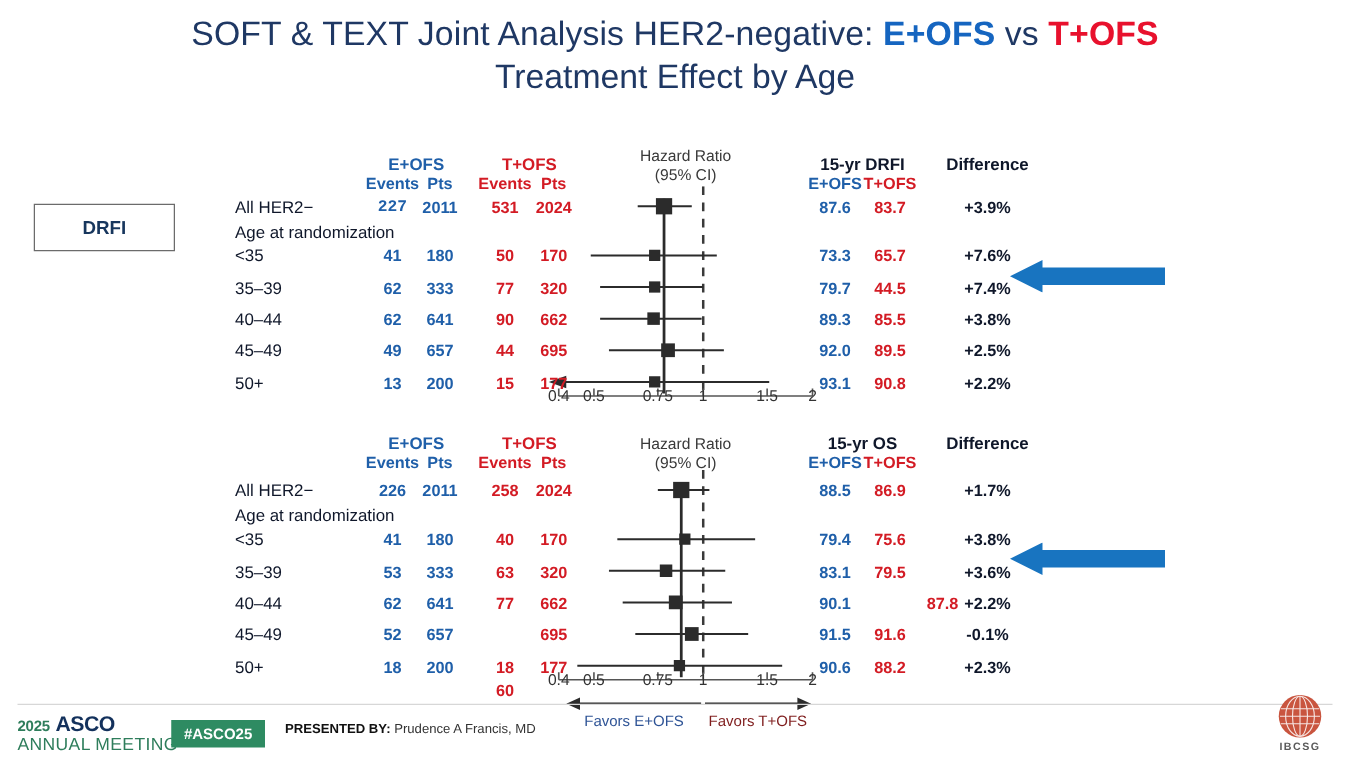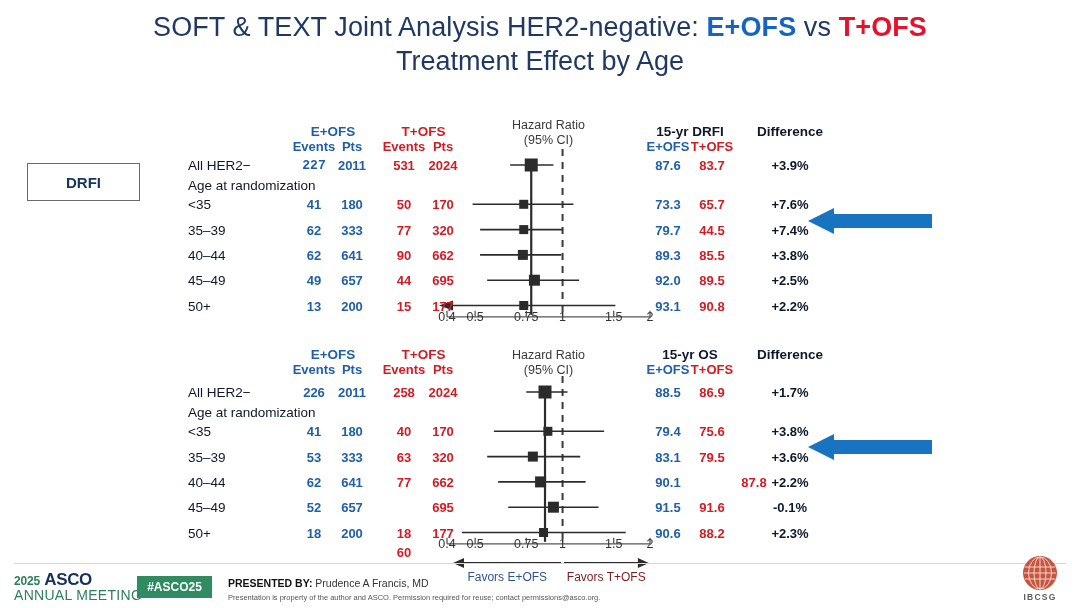--- a/index.html
+++ b/index.html
@@ -302,21 +302,20 @@
     </div>
     <div class="asco-sub">ANNUAL MEETING</div>
   </div>
 
   <div class="hashtag">#ASCO25</div>
 
   <div class="pres-line">
     <b>PRESENTED BY:</b>
     <span>Prudence A Francis, MD</span>
   </div>
-  <div class="perm-line">Presentation is property of the author and ASCO. Permission required for reuse; contact permissions@asco.org.</div>
 
   <div class="ibcsg">
     <div class="ibcsg-globe">
       <svg width="34" height="34" viewBox="0 0 34 34" aria-hidden="true">
         <circle cx="17" cy="17" r="16" fill="#C9553F"></circle>
         <g stroke="#ffffff" stroke-width="0.9" fill="none" opacity="0.85">
           <ellipse cx="17" cy="17" rx="6" ry="16"></ellipse>
           <ellipse cx="17" cy="17" rx="11.5" ry="16"></ellipse>
           <line x1="17" y1="1" x2="17" y2="33"></line>
           <line x1="1.6" y1="11" x2="32.4" y2="11"></line>

